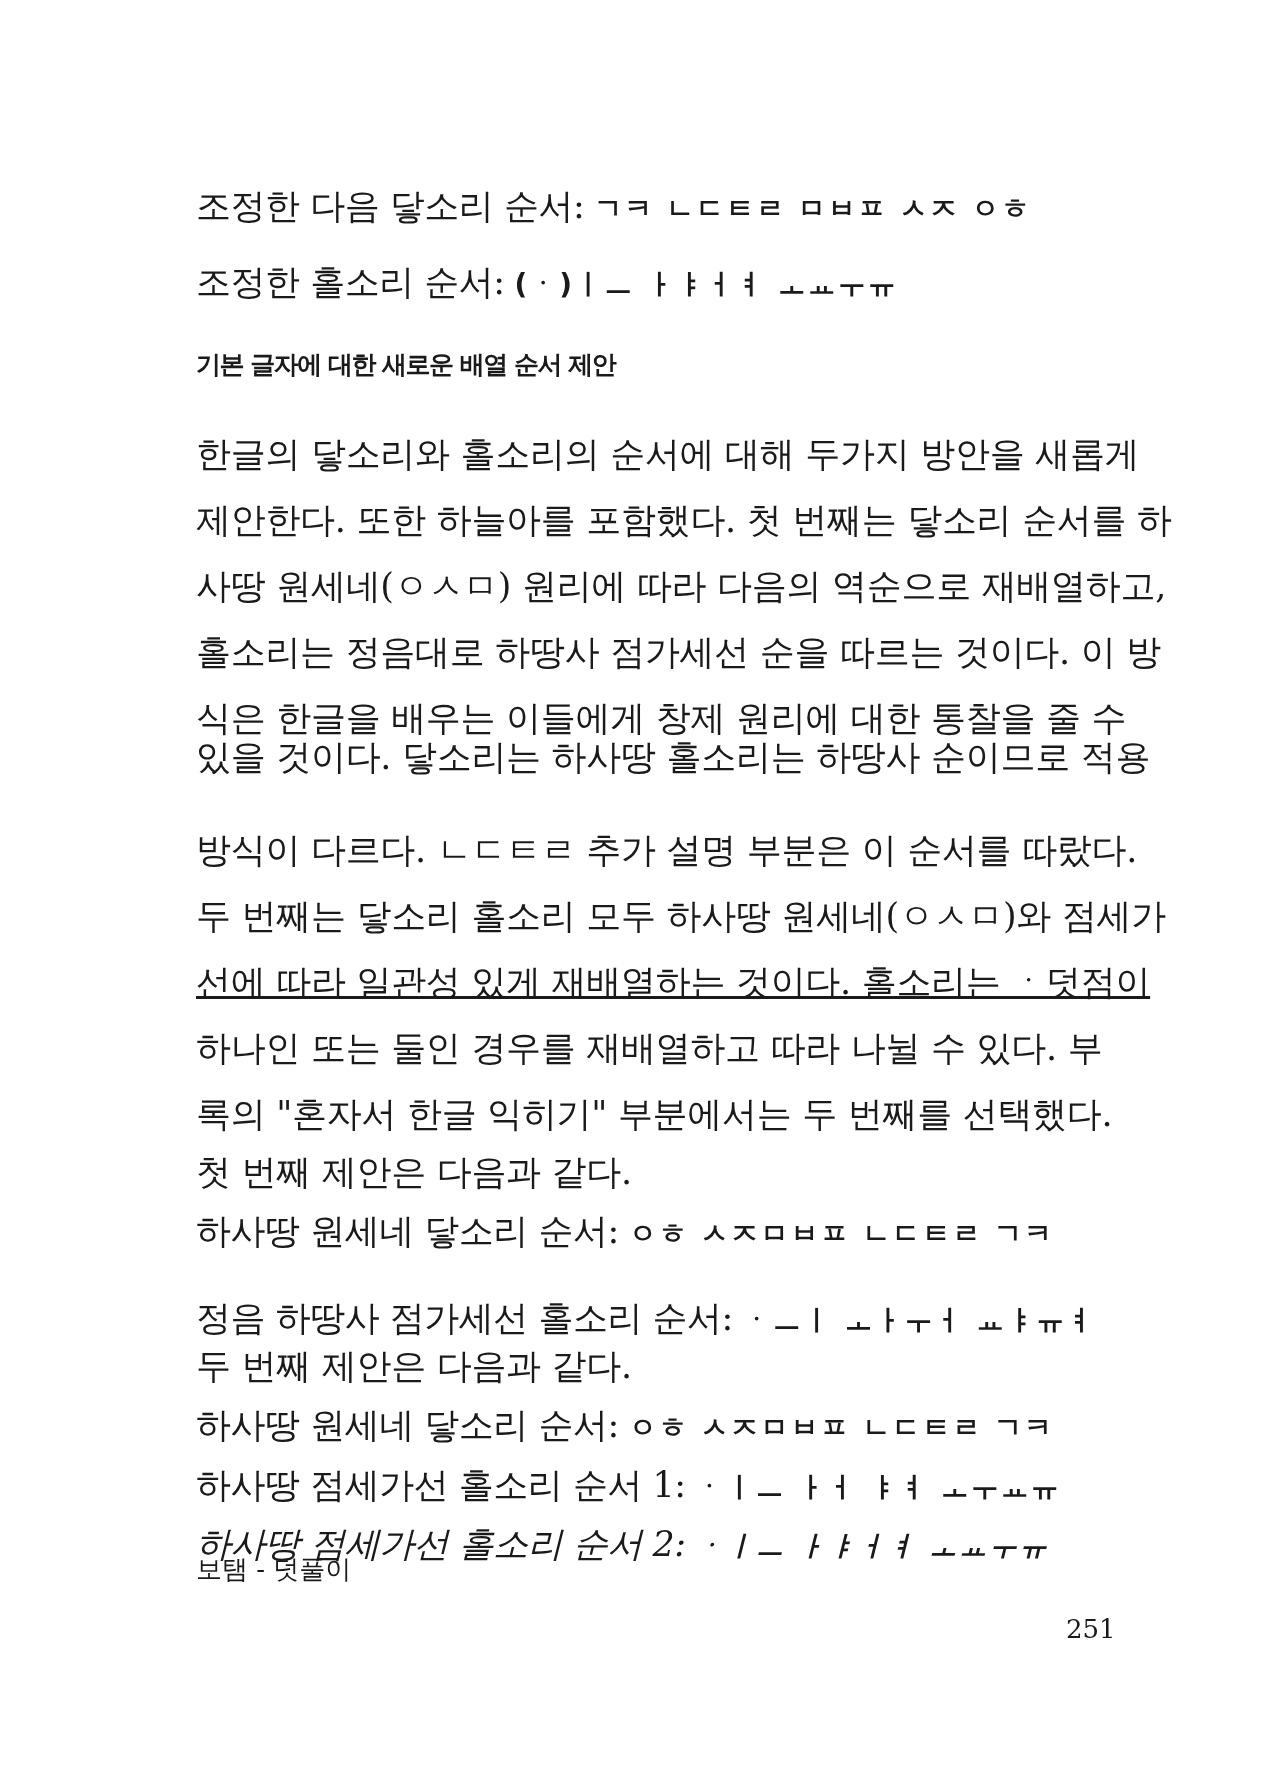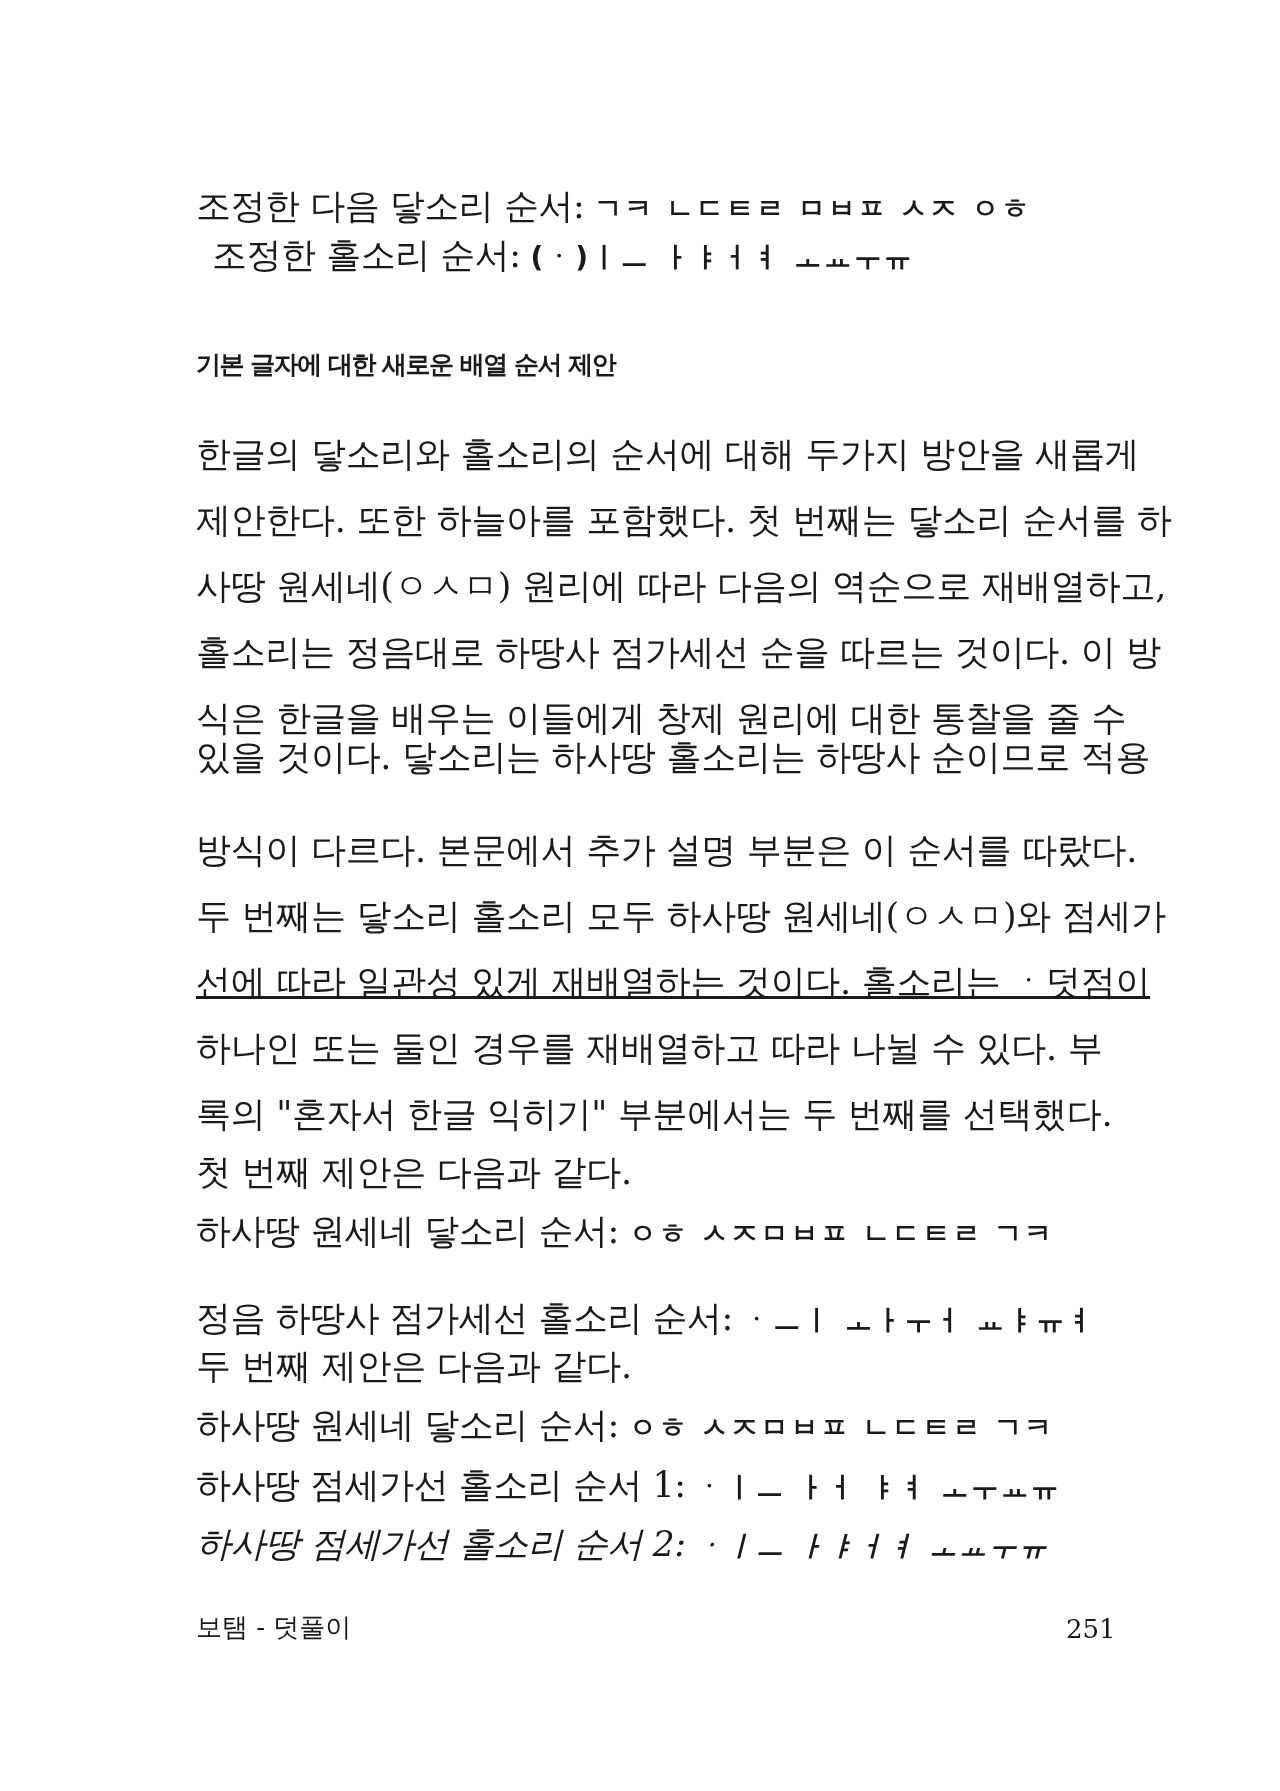--- a/index.html
+++ b/index.html
@@ -3,45 +3,45 @@
 <meta charset="utf-8">
 <style>
   html, body { margin:0; padding:0; background:#ffffff; }
   body { width:1280px; height:1791px; position:relative; overflow:hidden; color:#1a1a1a;
          font-family:"DejaVu Serif", "Liberation Serif", serif; }
   .line { position:absolute; left:196px; white-space:nowrap; font-size:35px; line-height:44px; letter-spacing:-0.5px; }
   .jamo { font-family:"DejaVu Sans", sans-serif; font-weight:bold; font-size:28px; letter-spacing:2px; margin-left:10px; }
   .heading { position:absolute; left:196px; top:348px; font-family:"DejaVu Sans", "Liberation Sans", sans-serif;
              font-weight:bold; font-size:25px; letter-spacing:-1.5px; white-space:nowrap; }
   .para-line { position:absolute; left:196px; white-space:nowrap; font-size:35px; line-height:44px; letter-spacing:-0.3px; }
-  .footer-left { position:absolute; left:196px; top:1610px; font-size:26px; white-space:nowrap; }
+  .footer-left { position:absolute; left:196px; top:1552px; font-size:26px; white-space:nowrap; }
   .footer-right { position:absolute; left:1066px; top:1614px; font-size:26px; }
 </style>
 </head>
 <body>
 
 <div>
 
   <div class="line" style="top:184px;">
     <span>조정한 다음 닿소리 순서:</span><span class="jamo">ㄱㅋ ㄴㄷㅌㄹ ㅁㅂㅍ ㅅㅈ ㅇㅎ</span>
   </div>
-  <div class="line" style="top:233px;margin-left:16px;">
+  <div class="line" style="top:260px;">
     <span>조정한 홀소리 순서:</span><span class="jamo">(ㆍ)ㅣㅡ ㅏㅑㅓㅕ ㅗㅛㅜㅠ</span>
   </div>
 
   <div class="heading">기본 글자에 대한 새로운 배열 순서 제안</div>
 
   <div>
     <div class="para-line" style="top:432px;">한글의 닿소리와 홀소리의 순서에 대해 두가지 방안을 새롭게</div>
     <div class="para-line" style="top:498px;">제안한다. 또한 하늘아를 포함했다. 첫 번째는 닿소리 순서를 하</div>
     <div class="para-line" style="top:564px;">사땅 원세네(ㅇㅅㅁ) 원리에 따라 다음의 역순으로 재배열하고,</div>
     <div class="para-line" style="top:630px;">홀소리는 정음대로 하땅사 점가세선 순을 따르는 것이다. 이 방</div>
     <div class="para-line" style="top:696px;">식은 한글을 배우는 이들에게 창제 원리에 대한 통찰을 줄 수</div>
     <div class="para-line" style="top:735px;text-align:center;">있을 것이다. 닿소리는 하사땅 홀소리는 하땅사 순이므로 적용</div>
-    <div class="para-line" style="top:828px;">방식이 다르다. 본문에서 추가 설명 부분은 이 순서를 따랐다.</div>
+    <div class="para-line" style="top:828px;">방식이 다르다. ㄴㄷㅌㄹ 추가 설명 부분은 이 순서를 따랐다.</div>
     <div class="para-line" style="top:894px;">두 번째는 닿소리 홀소리 모두 하사땅 원세네(ㅇㅅㅁ)와 점세가</div>
     <div class="para-line" style="top:960px;text-decoration:underline;">선에 따라 일관성 있게 재배열하는 것이다. 홀소리는 ㆍ덧점이</div>
     <div class="para-line" style="top:1026px;">하나인 또는 둘인 경우를 재배열하고 따라 나뉠 수 있다. 부</div>
     <div class="para-line" style="top:1092px;">록의 "혼자서 한글 익히기" 부분에서는 두 번째를 선택했다.</div>
   </div>
 
   <div>
     <div class="para-line" style="top:1150px;">첫 번째 제안은 다음과 같다.</div>
     <div class="line" style="top:1209px;">
       <span>하사땅 원세네 닿소리 순서:</span><span class="jamo">ㅇㅎ ㅅㅈㅁㅂㅍ ㄴㄷㅌㄹ ㄱㅋ</span>

